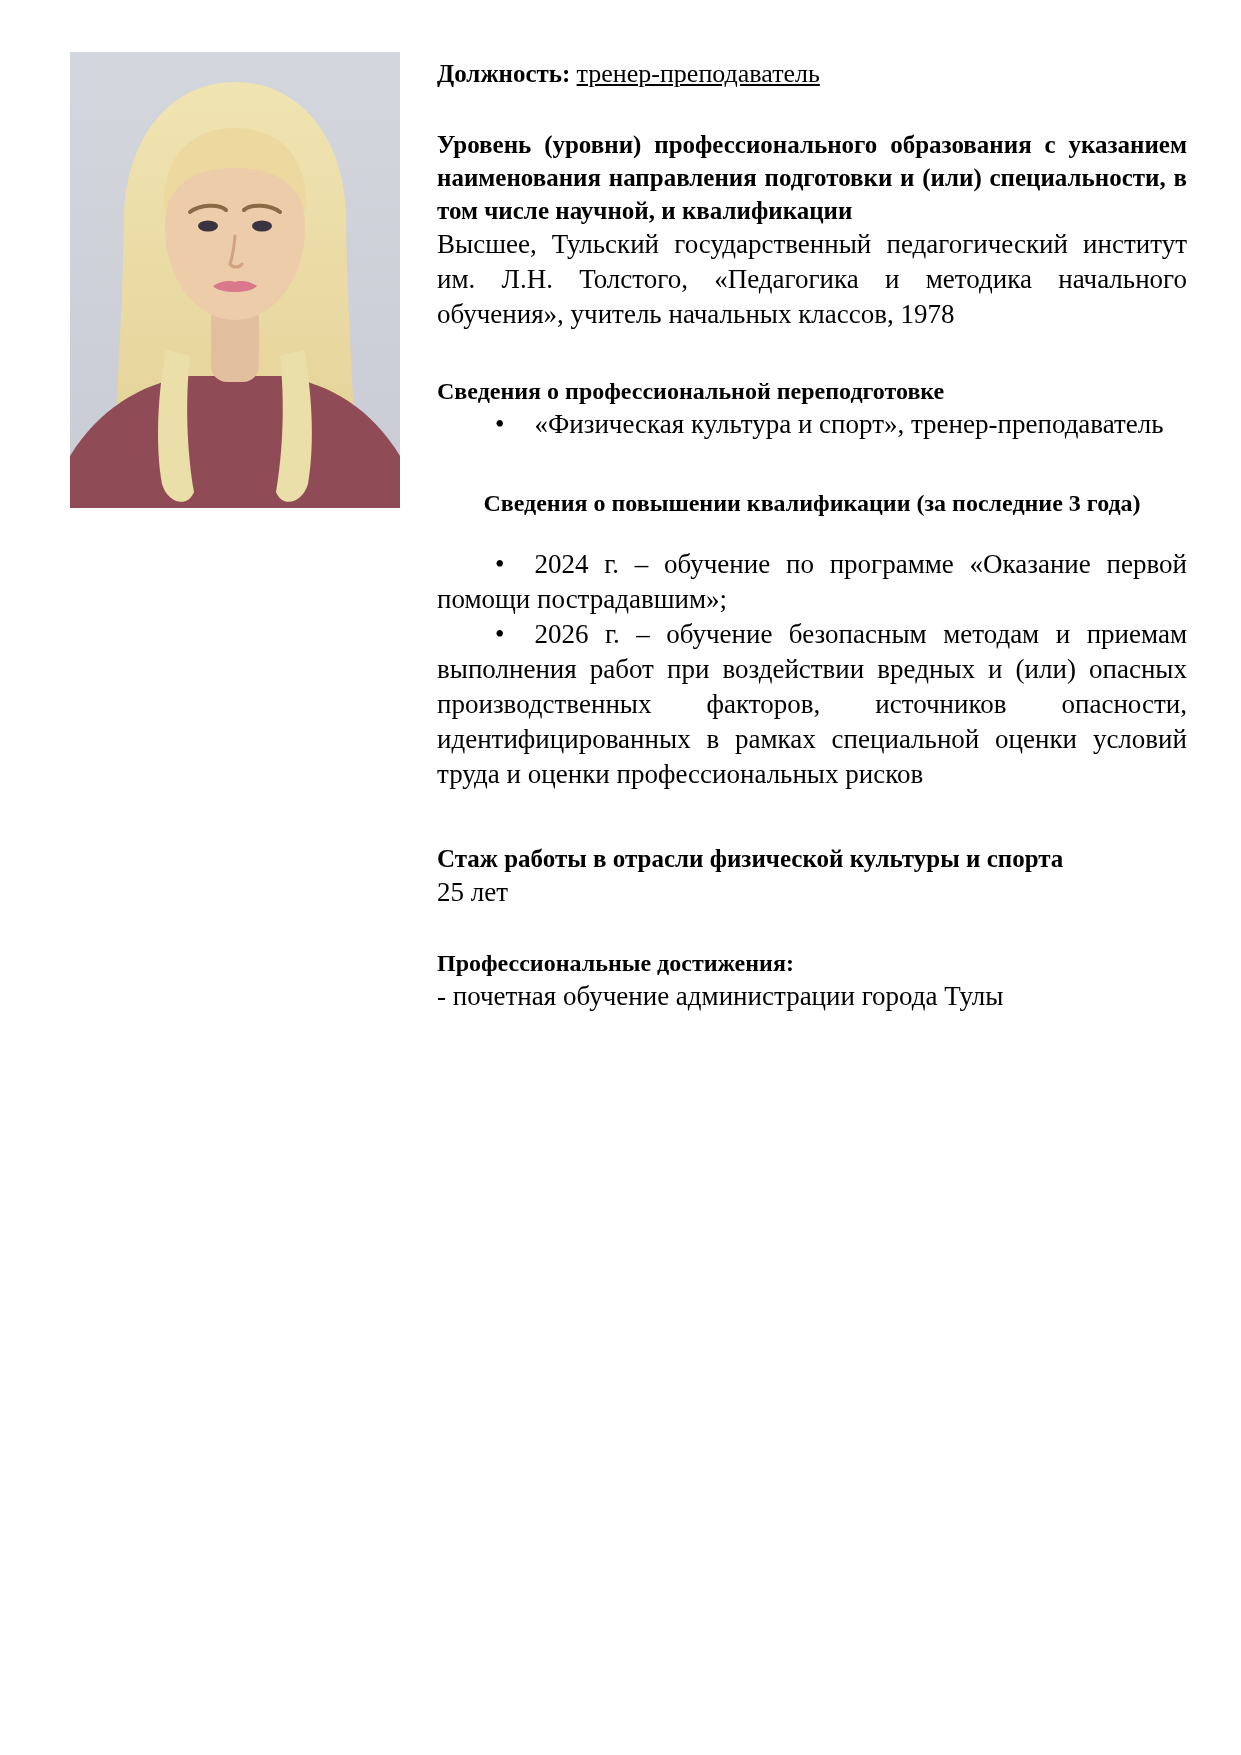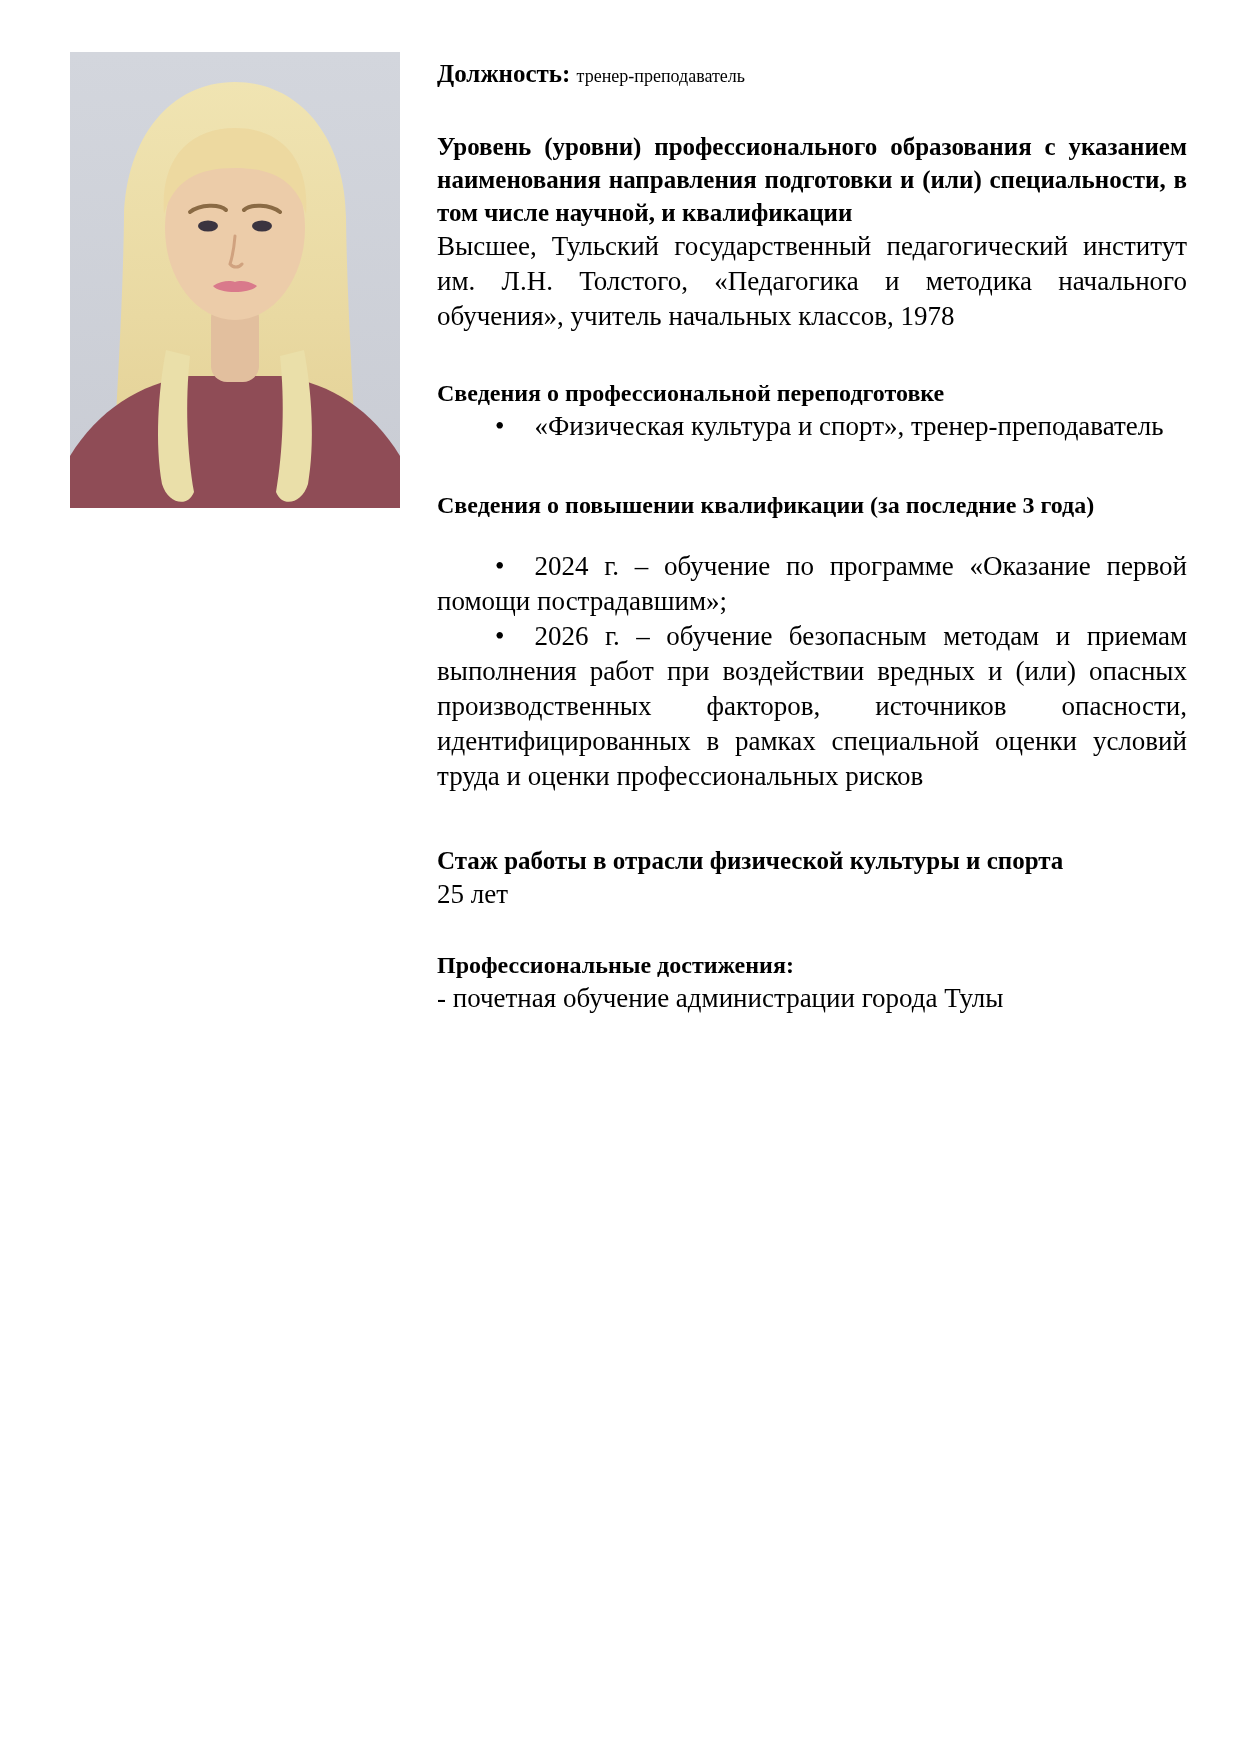--- a/index.html
+++ b/index.html
@@ -44,41 +44,41 @@
     font-weight: bold;
     line-height: 48px;
   }
   h1.person-name span { display: block; }
   p { margin: 0; padding: 0; }
   .position-line {
     margin-top: 6px;
     font-size: 25px;
     line-height: 32px;
   }
-  .position-line .value { font-size: 18px; }
+  .position-line .value { font-size: 26px; text-decoration: underline; }
   .edu-heading {
     margin-top: 38px;
     font-size: 25px;
     font-weight: bold;
     line-height: 33px;
     text-align: justify;
     font-family: Liberation Serif, serif;
   }
   .body-text {
     font-size: 27px;
     line-height: 35px;
     text-align: justify;
   }
   .section-heading {
     font-size: 24px;
     font-weight: bold;
     line-height: 31px;
   }
   .mt-retrain { margin-top: 44px; }
-  .mt-qual { margin-top: 46px; }
+  .mt-qual { margin-top: 46px; text-align: center; }
   .bullet-para {
     font-size: 27px;
     line-height: 35px;
     text-align: justify;
     text-indent: 58px;
   }
   .bullet-para .bullet-glyph {
     display: inline-block;
     text-indent: 0;
     margin-right: 30px;

